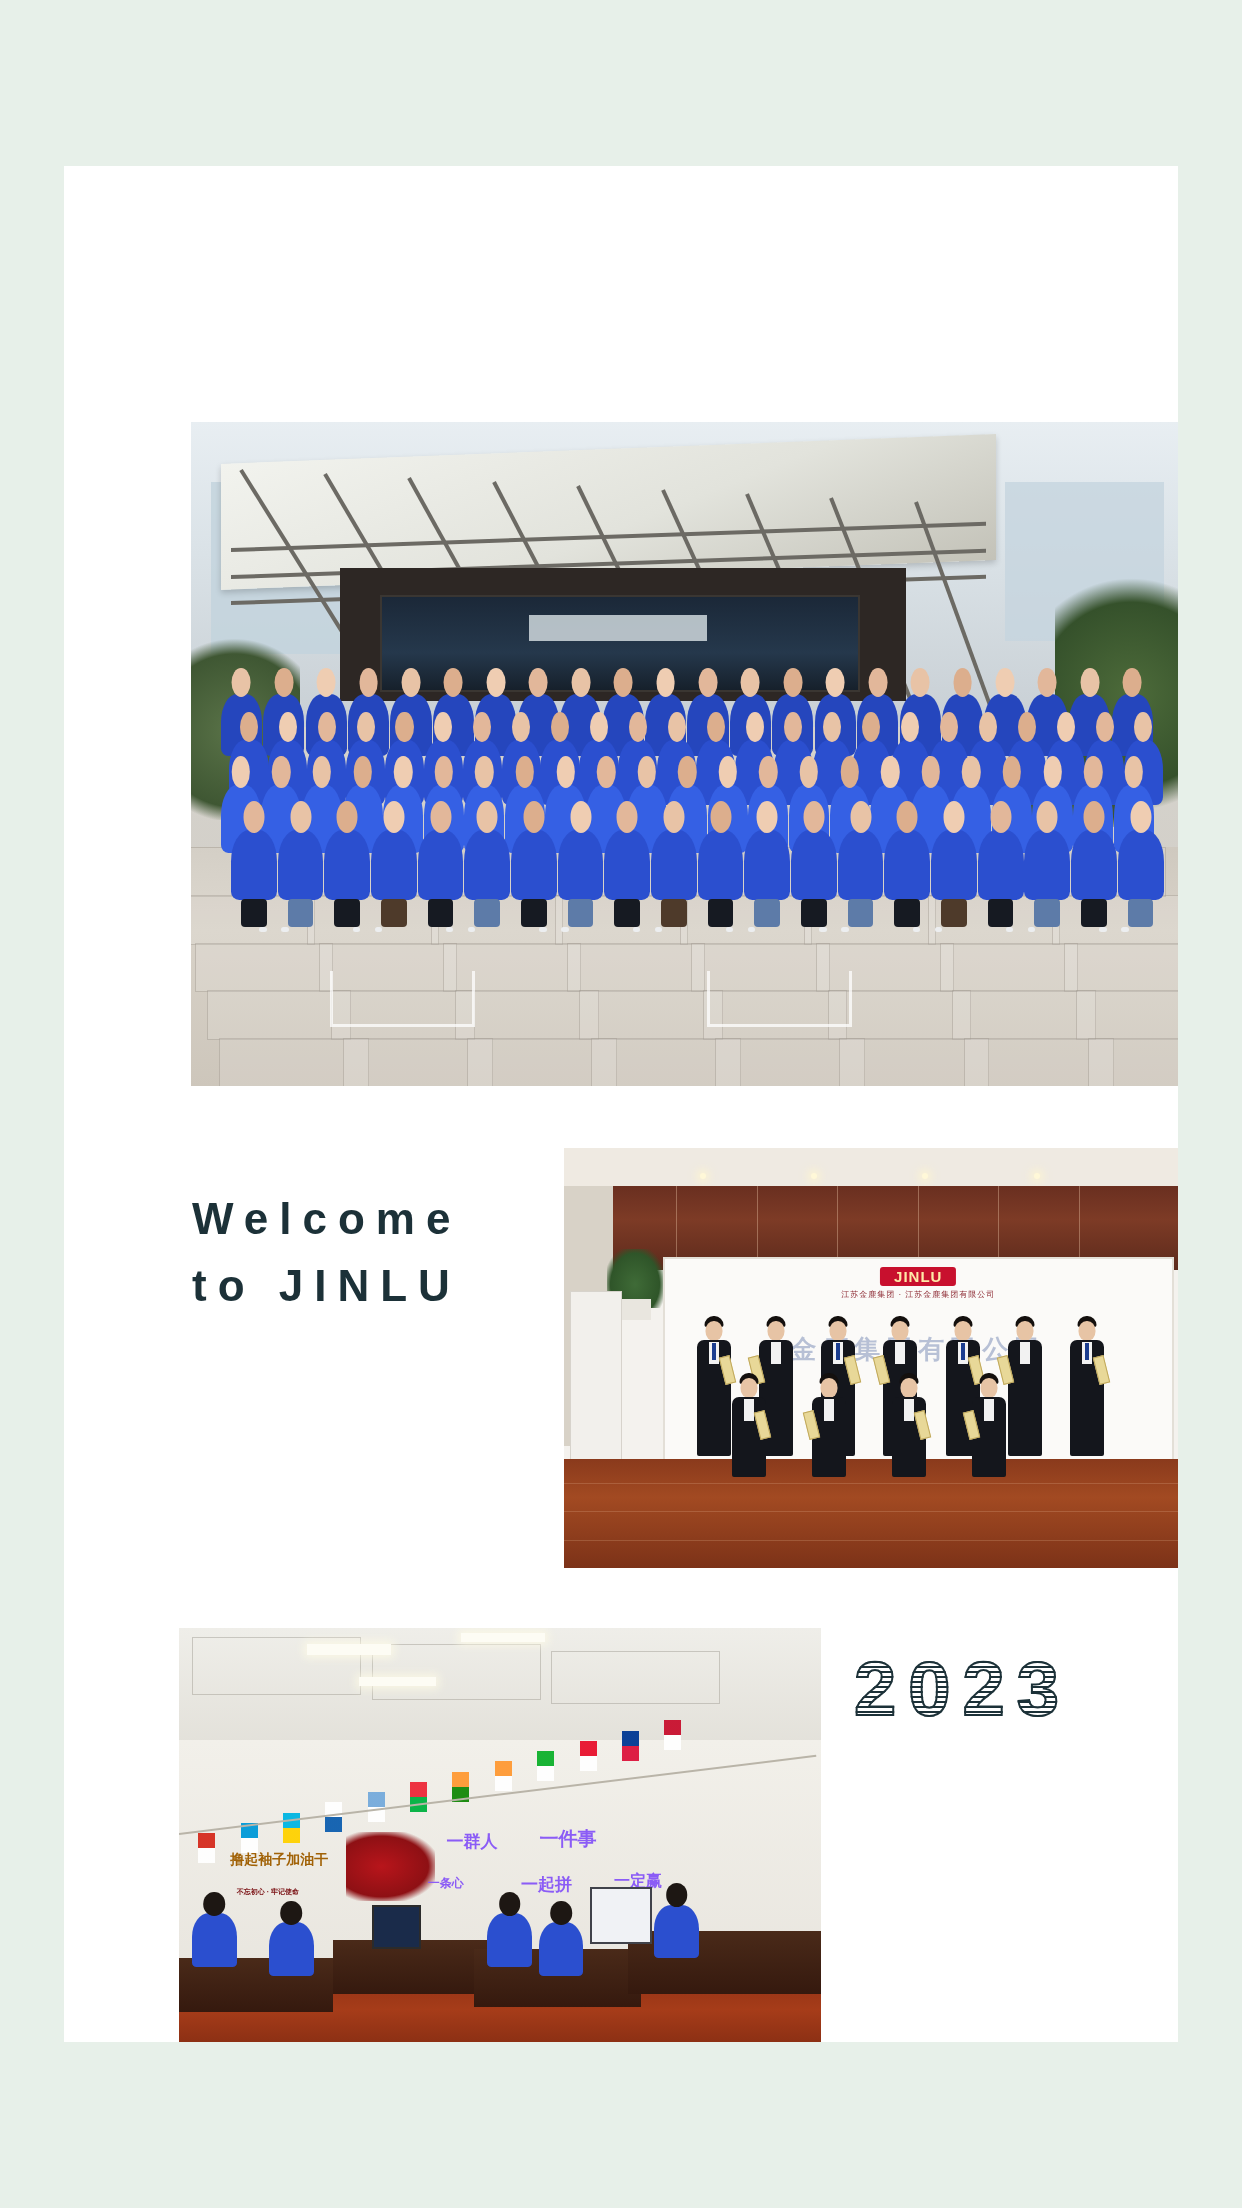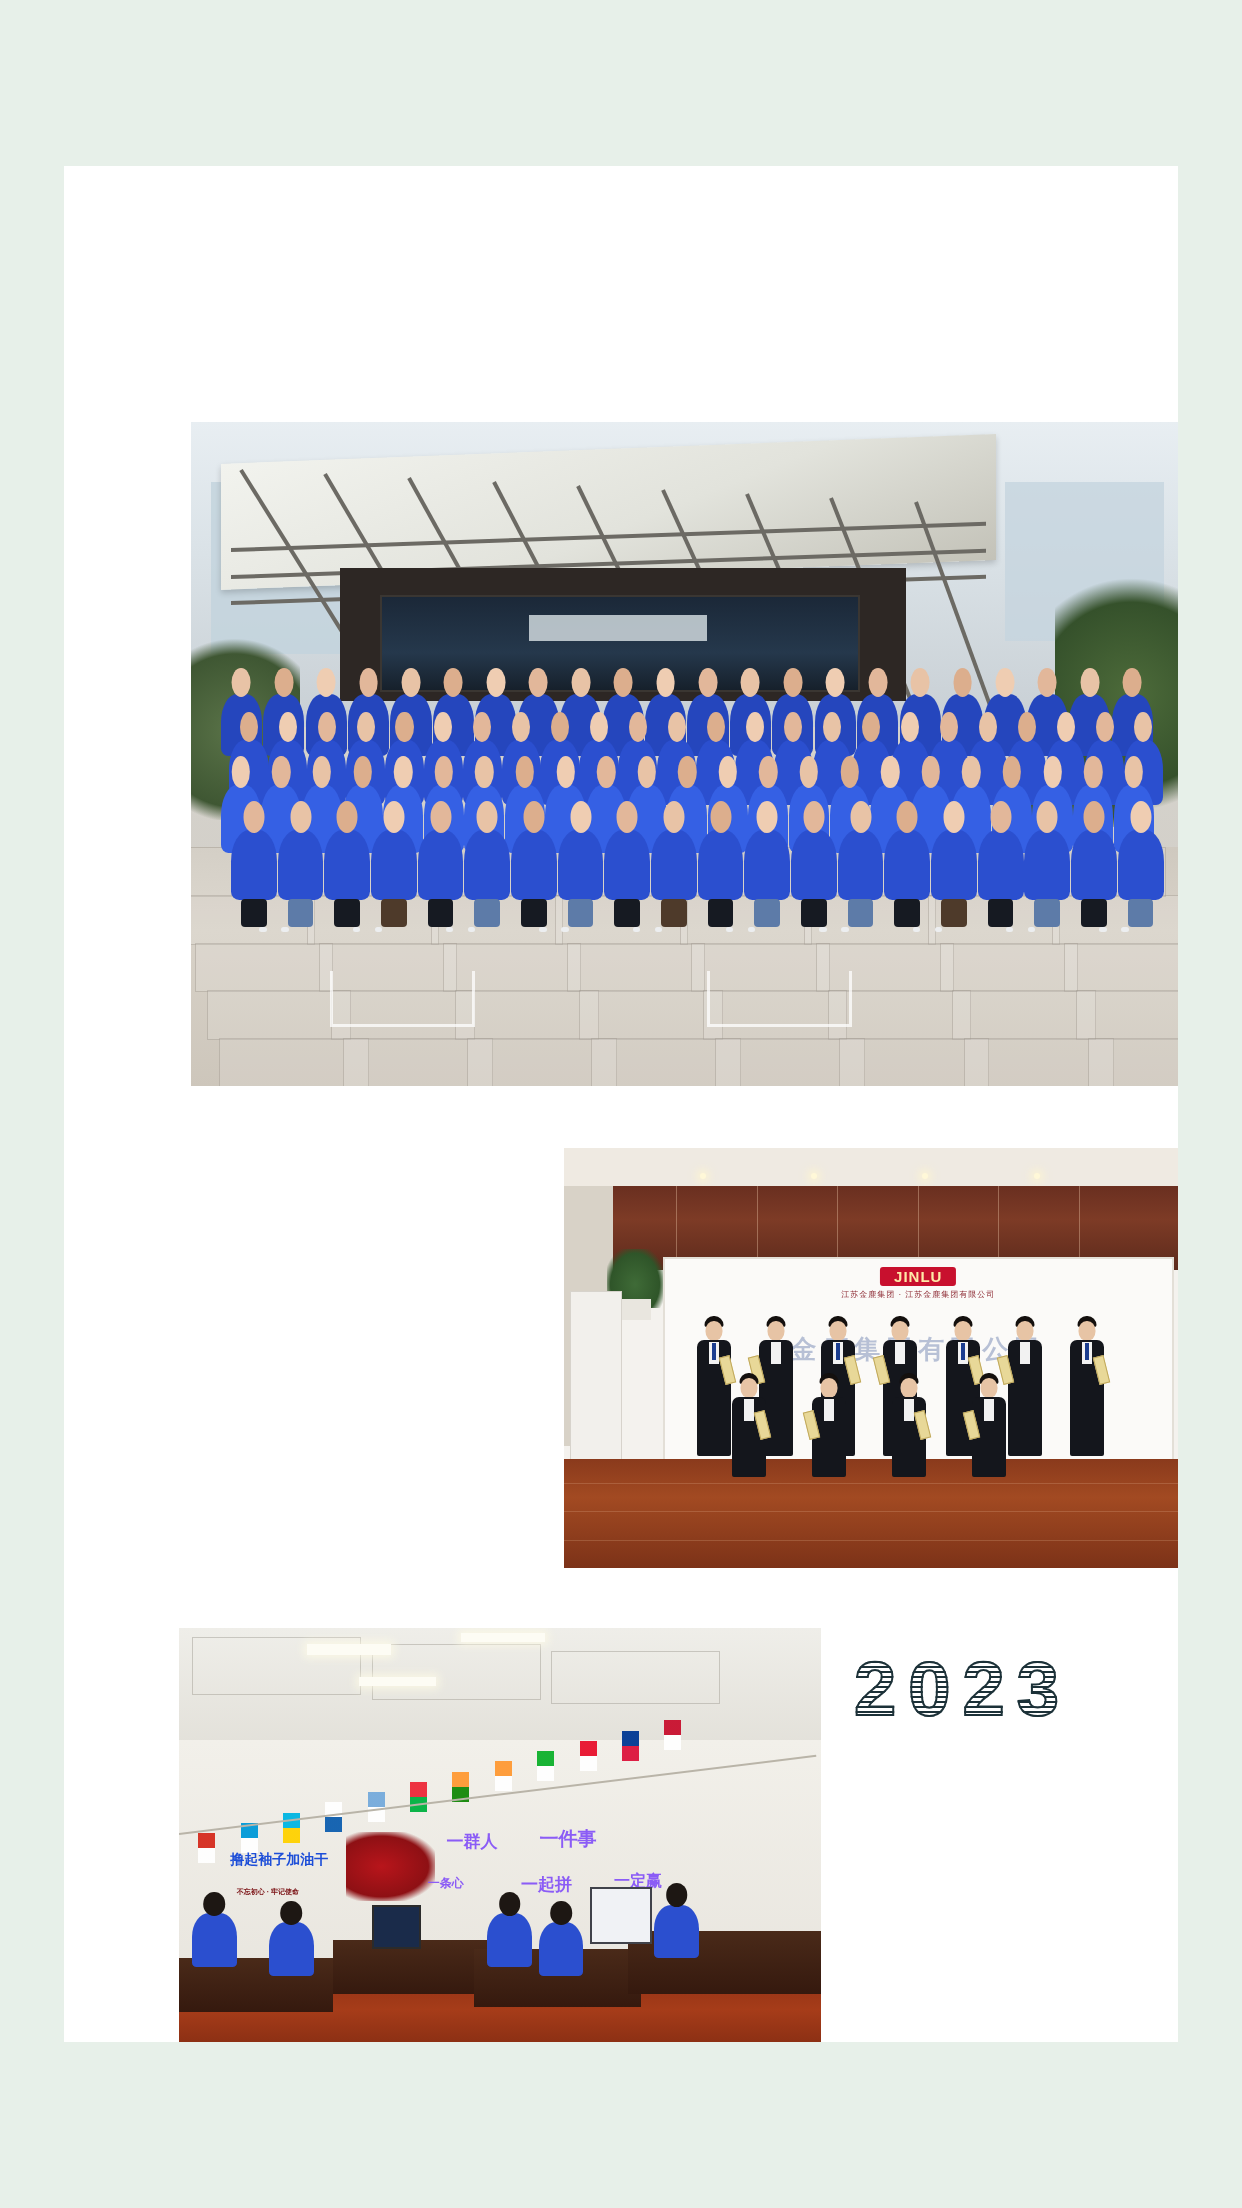--- a/index.html
+++ b/index.html
@@ -526,20 +526,24 @@
           <div class="shoe" style="left: 62%;"></div>
         </div>
         <div class="pp  f3" style="left: 96.1%; top: 66%; width: 4.9%; height: 34%;">
           <i></i>
           <div class="legs blue"></div>
           <div class="shoe" style="left: 8%;"></div>
         </div>
       </div>
   </div>
 
+  <div class="welcome">
+    <span class="l1">Welcome</span>
+    <span class="l2">to JINLU</span>
+  </div>
 
   <div class="photo2">
     <div class="p2-ceil">
       <div class="sp" style="left:22%"></div>
         <div class="sp" style="left:40%"></div>
       <div class="sp" style="left:58%"></div>
         <div class="sp" style="left:76%"></div>
     </div>
     <div class="p2-woodtop">
       <div class="p2-wgrid" style="left:12%"></div>
@@ -687,21 +691,21 @@
         <div class="p3-string" style="top: 46%;"></div>
       </div>
     <div class="p3-slogan">
       <div class="p3-red"></div>
       <div class="p3-han r" style="left:27%;top:6%;font-size:17px">一群人</div>
       <div class="p3-han r" style="left:52%;top:2%;font-size:19px">一件事</div>
       <div class="p3-han r" style="left:22%;top:52%;font-size:12px">一条心</div>
       <div class="p3-han r" style="left:47%;top:50%;font-size:17px">一起拼</div>
       <div class="p3-han r" style="left:72%;top:48%;font-size:16px">一定赢</div>
     </div>
-    <div class="p3-han" style="left:8%;top:50%;font-size:14px;color:#1d4ed8">撸起袖子加油干</div>
+    <div class="p3-han" style="left:8%;top:50%;font-size:14px;color:#a16207">撸起袖子加油干</div>
     <div class="p3-han" style="left:9%;top:58%;font-size:7px;color:#7a1013">不忘初心 · 牢记使命</div>
     <div class="p3-floor"></div>
     <div id="p3office">
         <div class="p3-desk" style="left: -2%; top: 74%; width: 26%; height: 12%;"></div>
         <div class="p3-desk" style="left: 24%; top: 70%; width: 24%; height: 12%;"></div>
         <div class="p3-desk" style="left: 46%; top: 72%; width: 26%; height: 13%;"></div>
         <div class="p3-desk" style="left: 70%; top: 68%; width: 30%; height: 14%;"></div>
         <div class="p3-worker" style="left: 2%; top: 64%; width: 7%; height: 12%;">
           <i></i>
         </div>

